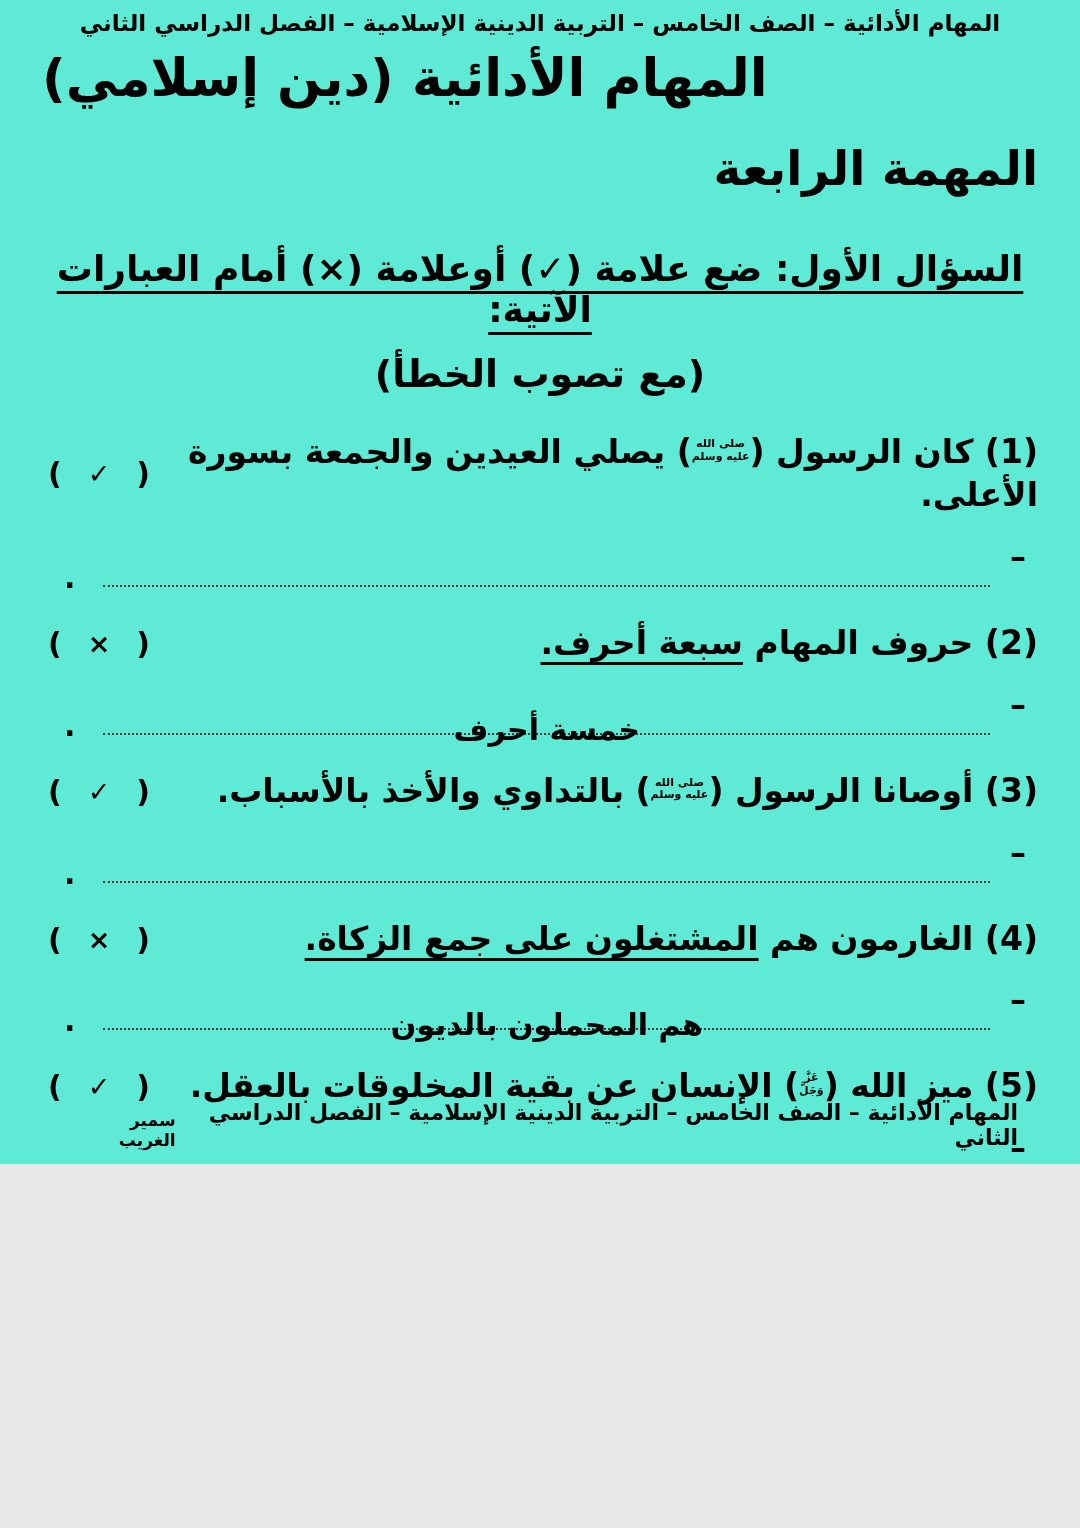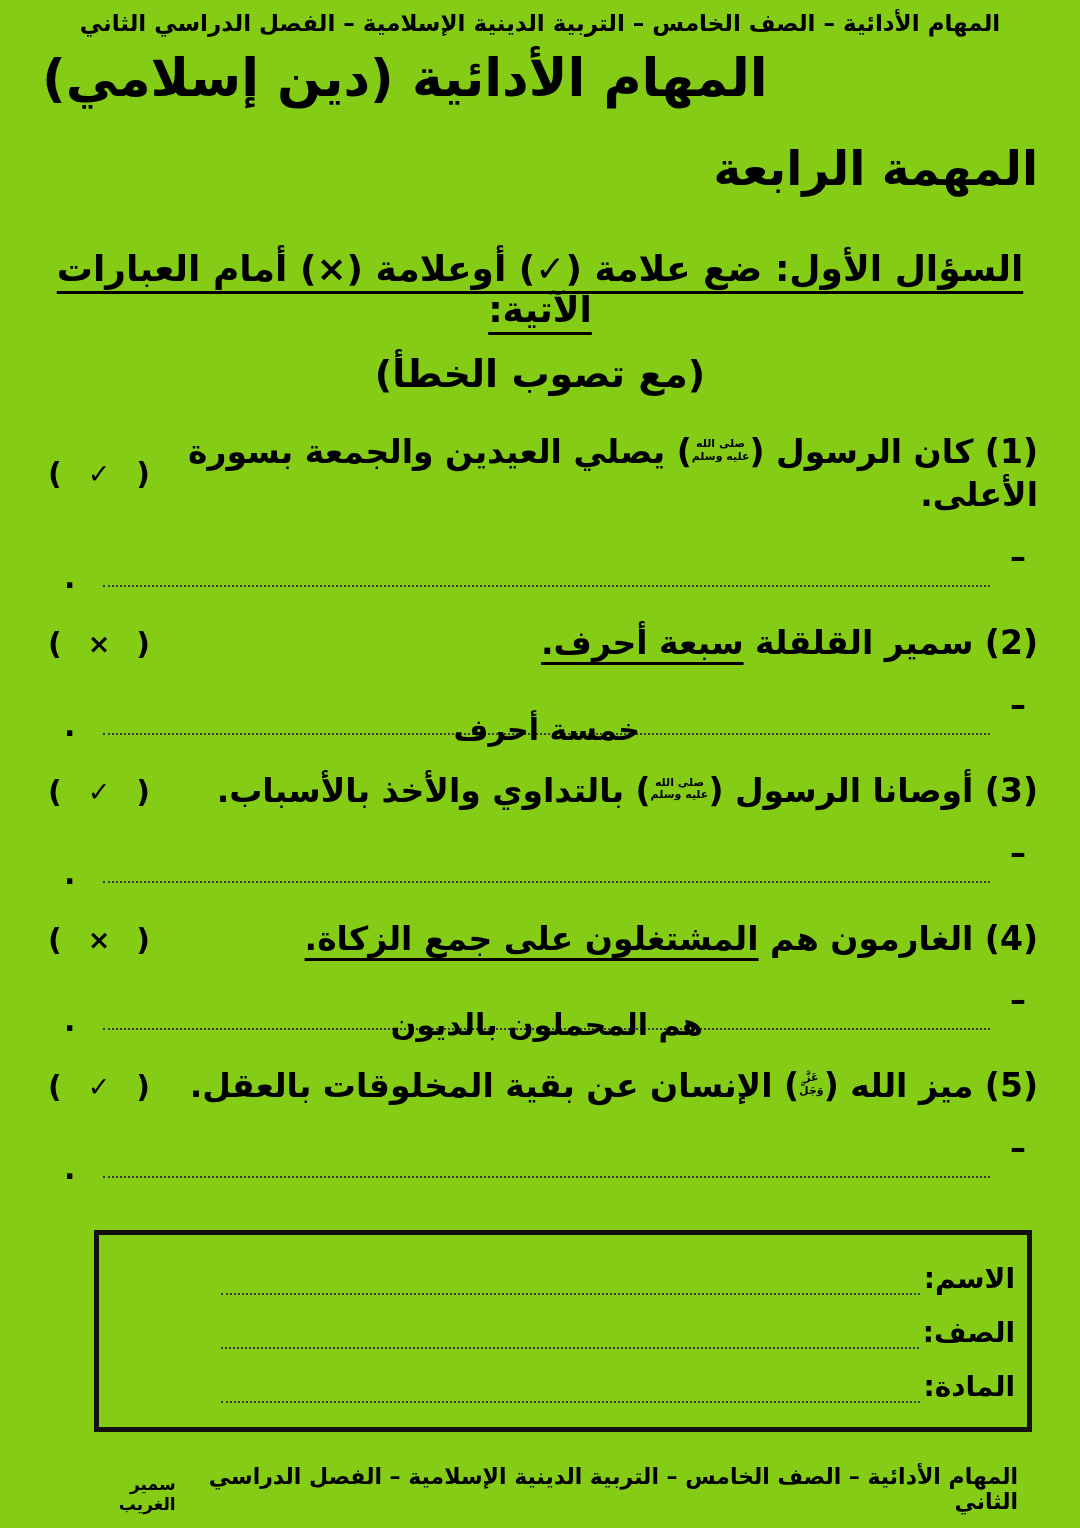--- a/index.html
+++ b/index.html
@@ -1,21 +1,21 @@
 <!DOCTYPE html>
 <html lang="ar" dir="rtl"><head>
 <meta charset="utf-8">
 <style>
   * { margin: 0; padding: 0; box-sizing: border-box; }
   body { background: #e8e8e8; }
   .page {
     width: 1080px;
-    height: 1528px;
+    height: 1164px;
     margin: 0 auto;
-    background: #84cc16;
+    background: #5eead4;
     color: #000;
     font-family: "DejaVu Sans", sans-serif;
     direction: rtl;
     padding: 10px 42px 0 42px;
     position: relative;
     overflow: hidden;
   }
   .header {
     text-align: center;
     font-size: 23px;
@@ -197,21 +197,21 @@
     <span class="c-dash">–</span>
     <span class="c-line">
         <span class="c-ans"></span>
       </span>
     <span class="c-period">.</span>
   </div>
 
   <div class="item">
     <div class="statement">
       <span>(2)</span>
-      <span>سمير القلقلة</span>
+      <span>حروف المهام</span>
       <span class="u">سبعة أحرف.</span>
     </div>
     <div class="mark-wrap">
       <span class="par">(</span>
       <span class="mark">×</span>
       <span class="par">)</span>
     </div>
   </div>
   <div class="correction">
     <span class="c-dash">–</span>

